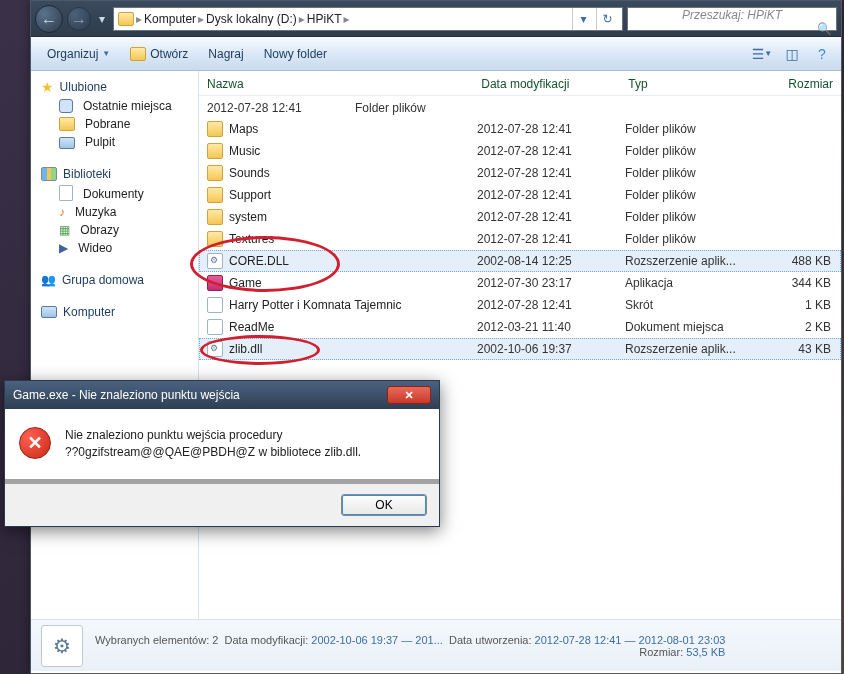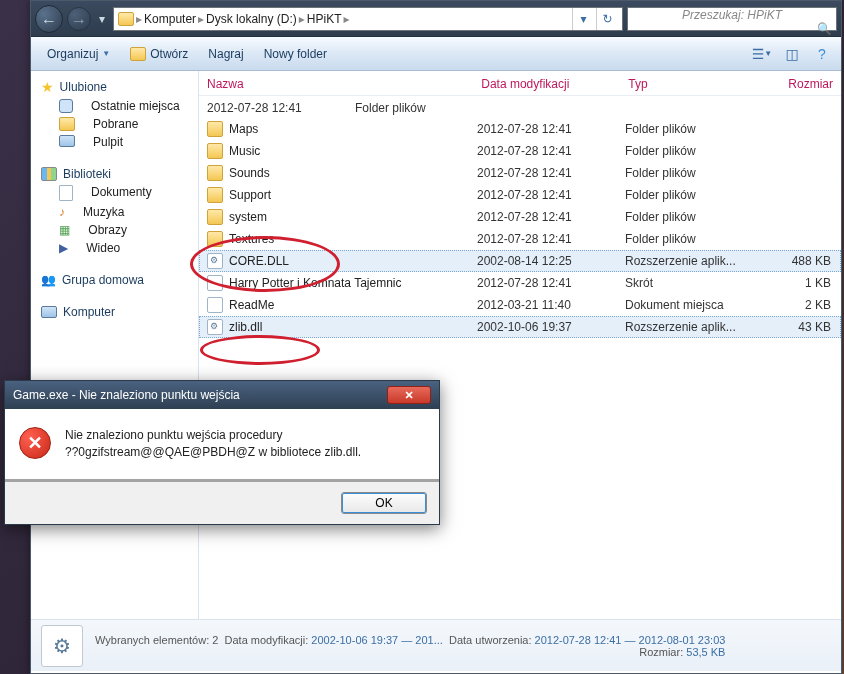--- a/index.html
+++ b/index.html
@@ -24,29 +24,29 @@
 .tb-drop { font-size: 8px; color: #3a6ea5; }
 .tb-spacer { flex: 1; }
 .tb-right { display: flex; gap: 8px; align-items: center; }
 .tb-ico { width: 22px; height: 18px; display: flex; align-items: center; justify-content: center; color: #3a6ea5; font-size: 14px; }
 
 
 .wbody { display: flex; height: 548px; }
 .sidebar { width: 168px; background: #fff; border-right: 1px solid #d9e3ed; padding: 6px 0; overflow: hidden; }
 .sb-group { margin-bottom: 14px; }
 .sb-head { display: flex; align-items: center; gap: 6px; padding: 2px 10px; font-size: 12px; color: #1a3b5d; }
-.sb-item { display: flex; align-items: flex-start; gap: 18px; padding: 2px 10px 2px 28px; font-size: 12px; color: #222; }
+.sb-item { display: flex; align-items: flex-end; gap: 10px; padding: 2px 10px 2px 28px; font-size: 12px; color: #222; }
 .star-ico { color: #f4c430; font-size: 14px; }
 .lib-ico { width: 16px; height: 14px; background: linear-gradient(90deg,#6bb8f0 33%,#f4c754 33% 66%,#8ed68e 66%); border-radius: 2px; border: 1px solid #888; }
 .doc-ico { width: 14px; height: 16px; background: #fff; border: 1px solid #a0b4c8; border-radius: 1px; position: relative; }
 .pc-ico { width: 16px; height: 12px; background: linear-gradient(#cfe4f8,#9fc4e8); border: 1px solid #5a7a9a; border-radius: 2px; }
 .net-ico { width: 14px; height: 14px; background: #cfe4f8; border: 1px solid #5a7a9a; border-radius: 3px; }
 
 .content { flex: 1; background: #fff; overflow: hidden; }
-.cols { display: flex; padding: 6px 8px 4px; border-bottom: 1px solid #e8eef4; color: #be185d; font-size: 12px; }
+.cols { display: flex; padding: 6px 8px 4px; border-bottom: 1px solid #e8eef4; color: #14532d; font-size: 12px; }
 .col-name { width: 270px; }
 .col-date { width: 148px; margin-left: 6px; }
 .col-type { width: 138px; }
 .col-size { width: 68px; text-align: right; }
 .rows { padding: 2px 0; }
 .row { display: flex; align-items: center; padding: 3px 8px; font-size: 12px; color: #222; }
 .row.sel { background: #e4effa; border: 1px dotted #7aa7d4; padding: 2px 7px; }
 .r-name { width: 270px; display: flex; align-items: center; gap: 6px; }
 .r-date { width: 148px; color: #333; }
 .r-type { width: 138px; color: #333; }
@@ -67,21 +67,21 @@
 
 .annot { position: absolute; border: 3px solid #d02030; border-radius: 50%; pointer-events: none; }
 
 
 .dialog { position: absolute; left: 4px; top: 380px; width: 436px; border: 1px solid #2a3a4a; background: #22c55e; box-shadow: 0 4px 16px rgba(0,0,0,.5); }
 .dlg-title { height: 28px; background: linear-gradient(#4a6280,#2e3f52); color: #fff; display: flex; align-items: center; padding: 0 8px; font-size: 12px; }
 .dlg-close { margin-left: auto; width: 44px; height: 18px; background: linear-gradient(#e86a5a,#c83a2a); border: 1px solid #902018; border-radius: 3px; color: #fff; display: flex; align-items: center; justify-content: center; font-size: 11px; font-weight: bold; }
 .dlg-body { padding: 18px 14px; display: flex; gap: 14px; background: #fff; }
 .err-ico { width: 32px; height: 32px; border-radius: 50%; background: radial-gradient(circle at 30% 30%, #ff6050, #c82818); border: 1px solid #a02010; color: #fff; display: flex; align-items: center; justify-content: center; font-size: 18px; font-weight: bold; flex-shrink: 0; }
 .dlg-msg { font-size: 12px; color: #222; line-height: 1.4; }
-.dlg-foot { background: #f0f0f0; border-top: 3px solid #a3a3a3; padding: 10px 12px; display: flex; justify-content: flex-end; }
+.dlg-foot { background: #f0f0f0; border-top: 5px solid #a3a3a3; padding: 10px 12px; display: flex; justify-content: flex-end; }
 .dlg-ok { width: 86px; height: 22px; background: linear-gradient(#fdfdfd,#e8e8e8); border: 1px solid #8a8a8a; border-radius: 3px; font-size: 12px; outline: 1px solid #3a8ed8; outline-offset: -2px; }
 
 
 .wm { position: absolute; right: 10px; bottom: 64px; color: rgba(255,255,255,.15); font-size: 28px; font-weight: bold; pointer-events: none; letter-spacing: -1px; }
 </style>
 </head>
 <body>
 
 <div class="window">
 
@@ -258,20 +258,29 @@
             <div class="r-name">
               <span class="file-ico dll"></span>
               <span>CORE.DLL</span>
             </div>
             <div class="r-date">2002-08-14 12:25</div>
             <div class="r-type">Rozszerzenie aplik...</div>
             <div class="r-size">488 KB</div>
           </div>
           <div class="row">
             <div class="r-name">
+              <span class="file-ico exe"></span>
+              <span>Game</span>
+            </div>
+            <div class="r-date">2012-07-30 23:17</div>
+            <div class="r-type">Aplikacja</div>
+            <div class="r-size">344 KB</div>
+          </div>
+          <div class="row">
+            <div class="r-name">
               <span class="file-ico lnk"></span>
               <span>Harry Potter i Komnata Tajemnic</span>
             </div>
             <div class="r-date">2012-07-28 12:41</div>
             <div class="r-type">Skrót</div>
             <div class="r-size">1 KB</div>
           </div>
           <div class="row">
             <div class="r-name">
               <span class="file-ico txt"></span>

